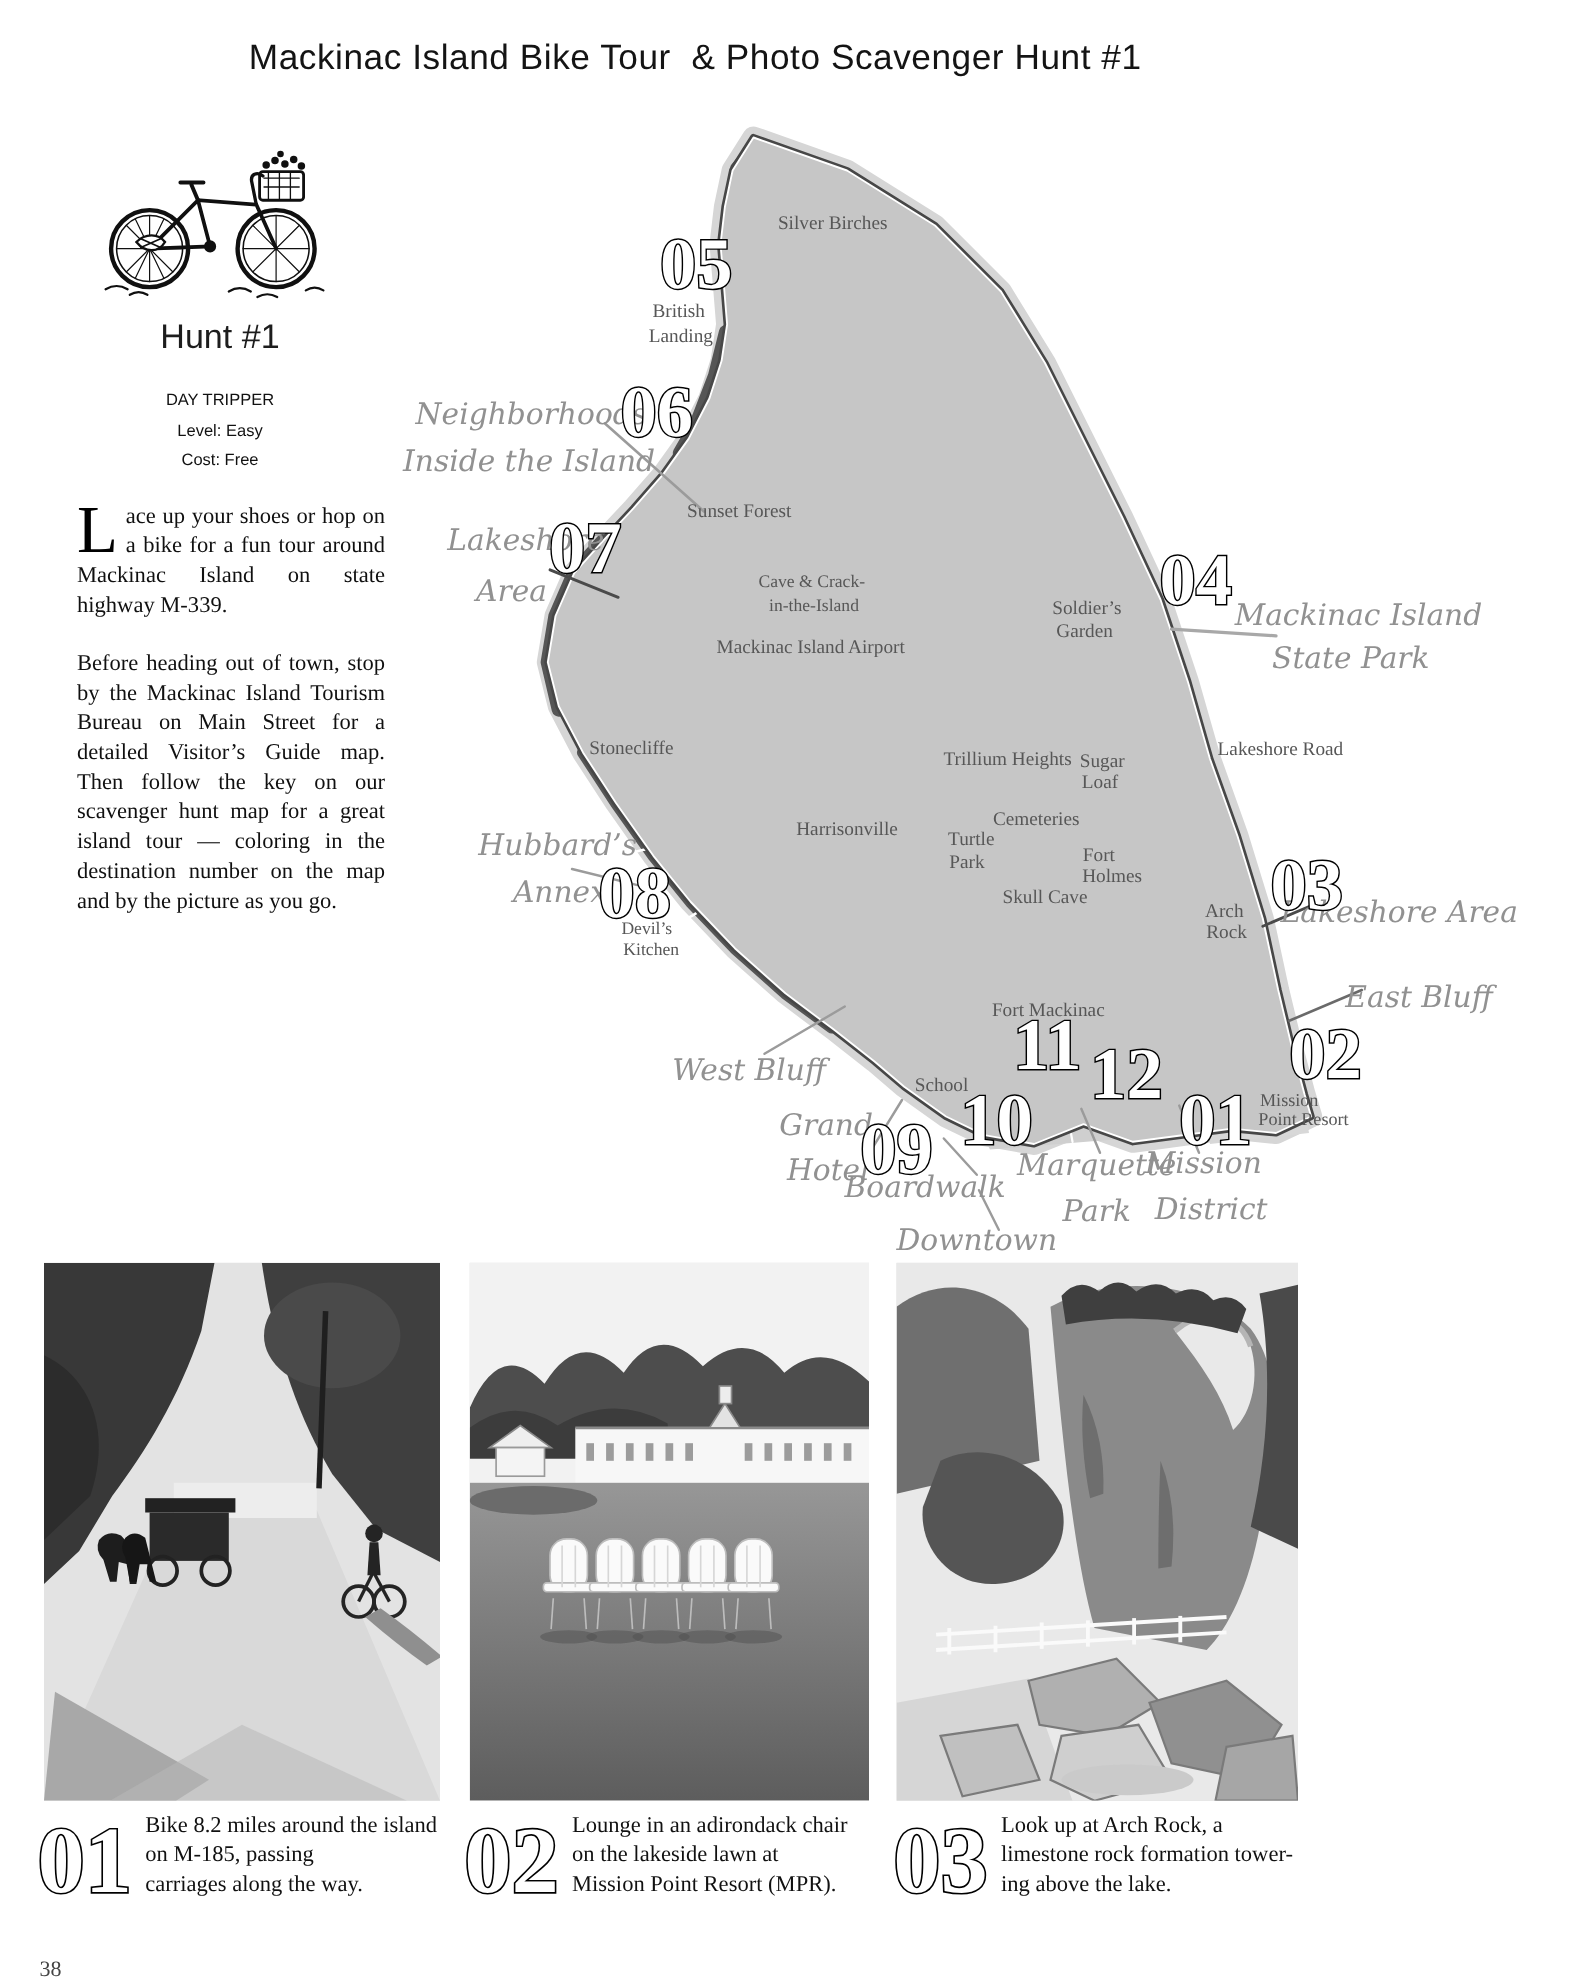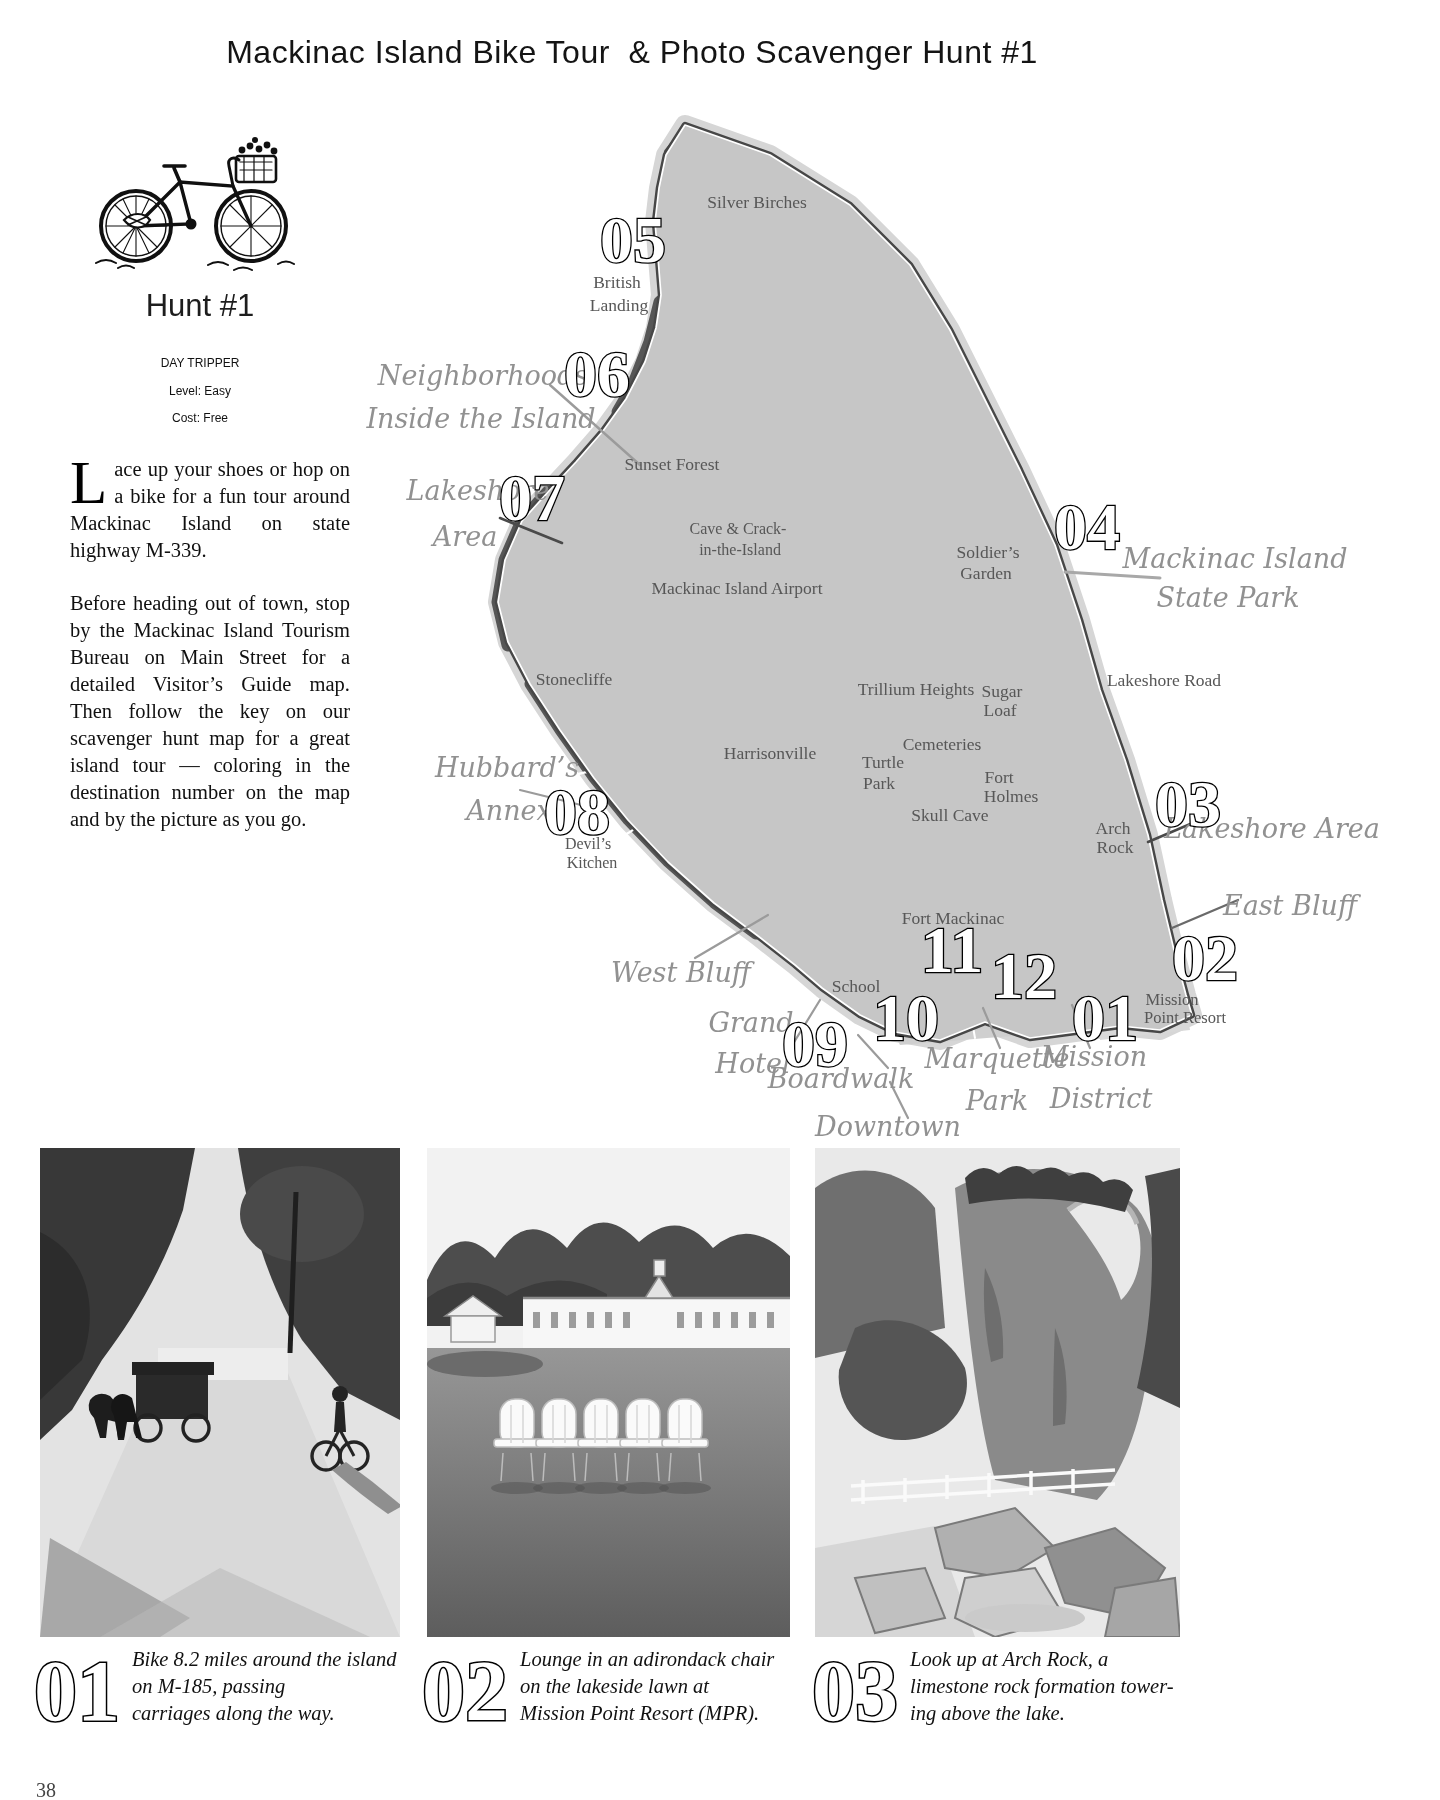--- a/index.html
+++ b/index.html
@@ -13,21 +13,21 @@
     font-family:"Liberation Sans",sans-serif;font-size:32px;color:#141414;
     white-space:pre;letter-spacing:.5px;
   }
   .bike-wrap{left:88px;top:108px;width:212px;height:172px;}
   .hunt-title{
     left:70px;top:288px;width:260px;text-align:center;
     font-family:"Liberation Sans",sans-serif;font-size:31px;color:#1d1d1d;
   }
   .hunt-meta{
     left:70px;top:350px;width:260px;text-align:center;
-    font-family:"Liberation Sans",sans-serif;font-size:12px;line-height:27.5px;color:#111;
+    font-family:"Liberation Sans",sans-serif;font-size:15px;line-height:27.5px;color:#111;
   }
   .intro{
     left:70px;top:456px;width:280px;text-align:justify;
     font-size:20.5px;line-height:27px;color:#101010;
   }
   .intro p{margin:0 0 26px 0;}
   .dropcap{
     float:left;font-size:61px;line-height:47px;padding:3px 7px 0 0;color:#000;
   }
   .map-svg{left:340px;top:88px;width:1040px;height:1062px;}
@@ -42,21 +42,21 @@
   .photo svg{display:block;width:100%;height:100%;}
   #photo-1{left:40px;width:360px;}
   #photo-2{left:427px;width:363px;}
   #photo-3{left:815px;width:365px;}
   .caption{top:1646px;display:flex;align-items:center;gap:11px;}
   #caption-1{left:33px;width:392px;}
   #caption-2{left:421px;width:392px;}
   #caption-3{left:811px;width:400px;}
   .cap-num{flex:0 0 88px;height:80px;}
   .cap-text{
-    font-size:20.5px;line-height:27px;font-style:italic;color:#111;
+    font-size:20.5px;line-height:27px;color:#111;
   }
   .cap-line{white-space:nowrap;}
   .page-number{left:36px;top:1779px;font-size:20px;color:#444;}
 </style>
 </head>
 <body>
 
 <div class="abs page-title">Mackinac Island Bike Tour  &amp; Photo Scavenger Hunt #1</div>
 
 <div class="abs bike-wrap">

